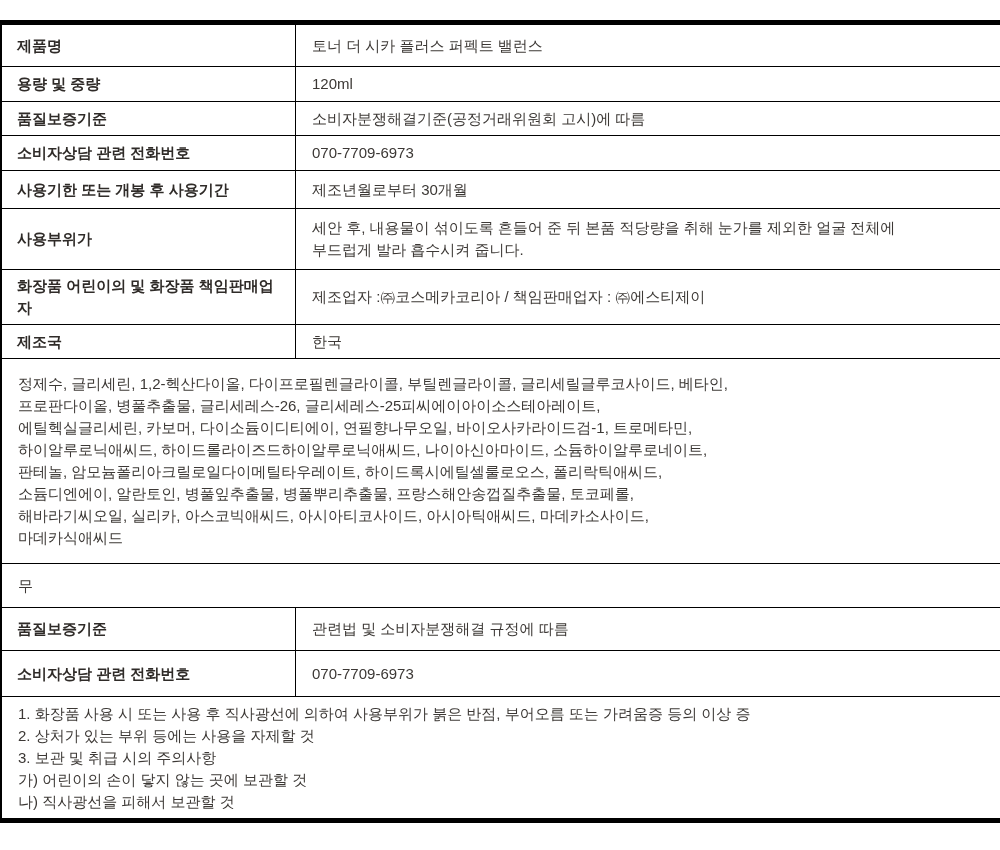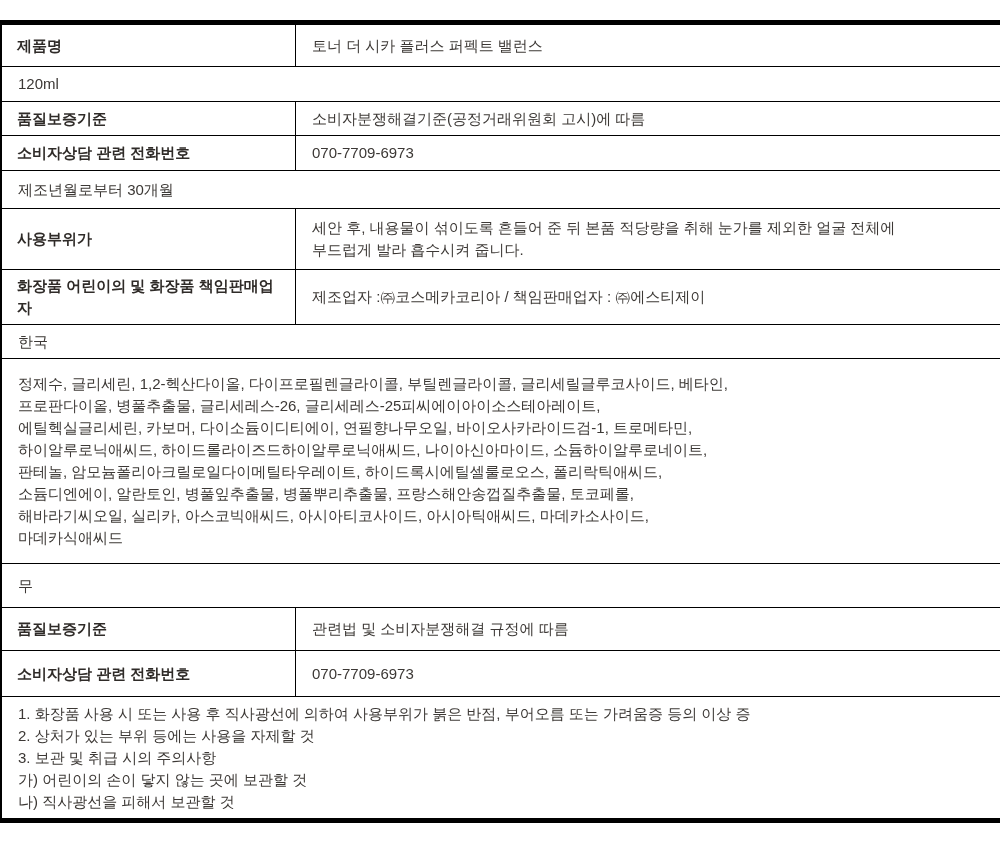--- a/index.html
+++ b/index.html
@@ -75,49 +75,52 @@
 
 <div class="viewport">
   <div class="info-table">
 
     <div class="row r0">
       <div class="cell label">제품명</div>
       <div class="cell value">토너 더 시카 플러스 퍼펙트 밸런스</div>
     </div>
 
     <div class="row r1">
+      <div class="cell label">용량 및 중량</div>
       <div class="cell value">120ml</div>
     </div>
 
     <div class="row r2">
       <div class="cell label">품질보증기준</div>
       <div class="cell value">소비자분쟁해결기준(공정거래위원회 고시)에 따름</div>
     </div>
 
     <div class="row r3">
       <div class="cell label">소비자상담 관련 전화번호</div>
       <div class="cell value">070-7709-6973</div>
     </div>
 
     <div class="row r4">
+      <div class="cell label">사용기한 또는  개봉 후 사용기간</div>
       <div class="cell value">제조년월로부터 30개월</div>
     </div>
 
     <div class="row r5">
       <div class="cell label">사용부위가</div>
       <div class="cell value">세안 후, 내용물이 섞이도록 흔들어 준 뒤 본품 적당량을 취해 눈가를 제외한 얼굴 전체에
 부드럽게 발라 흡수시켜 줍니다.</div>
     </div>
 
     <div class="row r6">
       <div class="cell label">화장품 어린이의 및 화장품 책임판매업자</div>
       <div class="cell value">제조업자 :㈜코스메카코리아 / 책임판매업자 : ㈜에스티제이</div>
     </div>
 
     <div class="row r7">
+      <div class="cell label">제조국</div>
       <div class="cell value">한국</div>
     </div>
 
     <div class="row r8">
       <div class="cell value">정제수, 글리세린, 1,2-헥산다이올, 다이프로필렌글라이콜, 부틸렌글라이콜, 글리세릴글루코사이드, 베타인,
 프로판다이올, 병풀추출물, 글리세레스-26, 글리세레스-25피씨에이아이소스테아레이트,
 에틸헥실글리세린, 카보머, 다이소듐이디티에이, 연필향나무오일, 바이오사카라이드검-1, 트로메타민,
 하이알루로닉애씨드, 하이드롤라이즈드하이알루로닉애씨드, 나이아신아마이드, 소듐하이알루로네이트,
 판테놀, 암모늄폴리아크릴로일다이메틸타우레이트, 하이드록시에틸셀룰로오스, 폴리락틱애씨드,
 소듐디엔에이, 알란토인, 병풀잎추출물, 병풀뿌리추출물, 프랑스해안송껍질추출물, 토코페롤,

